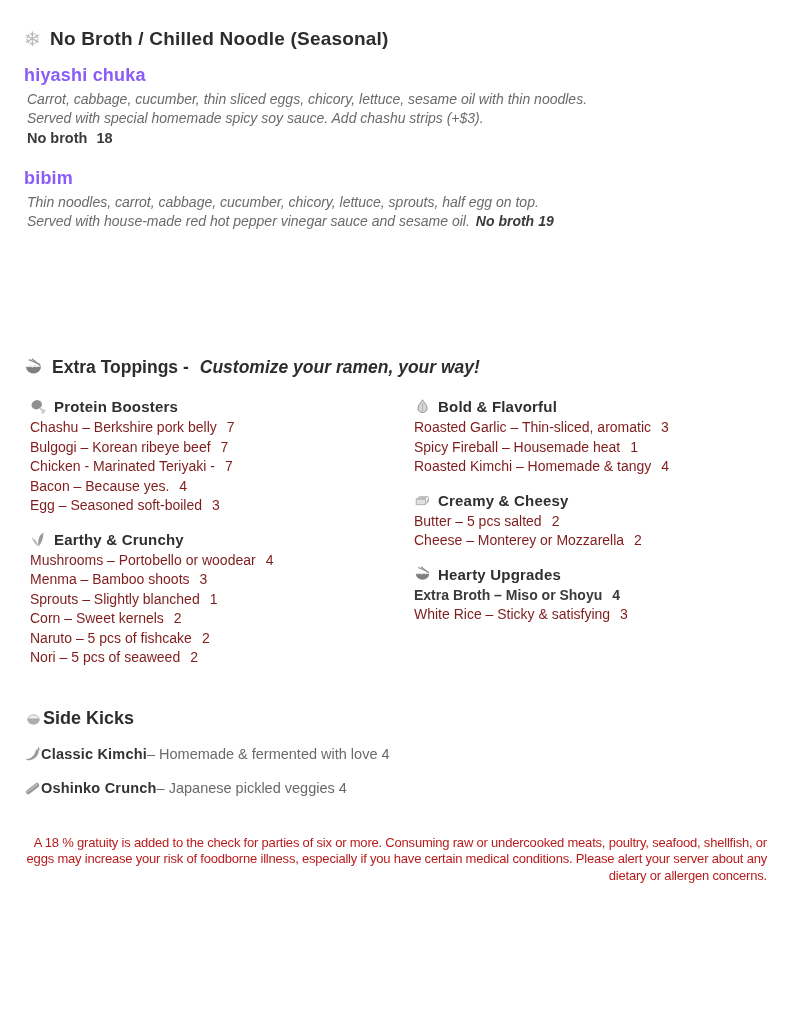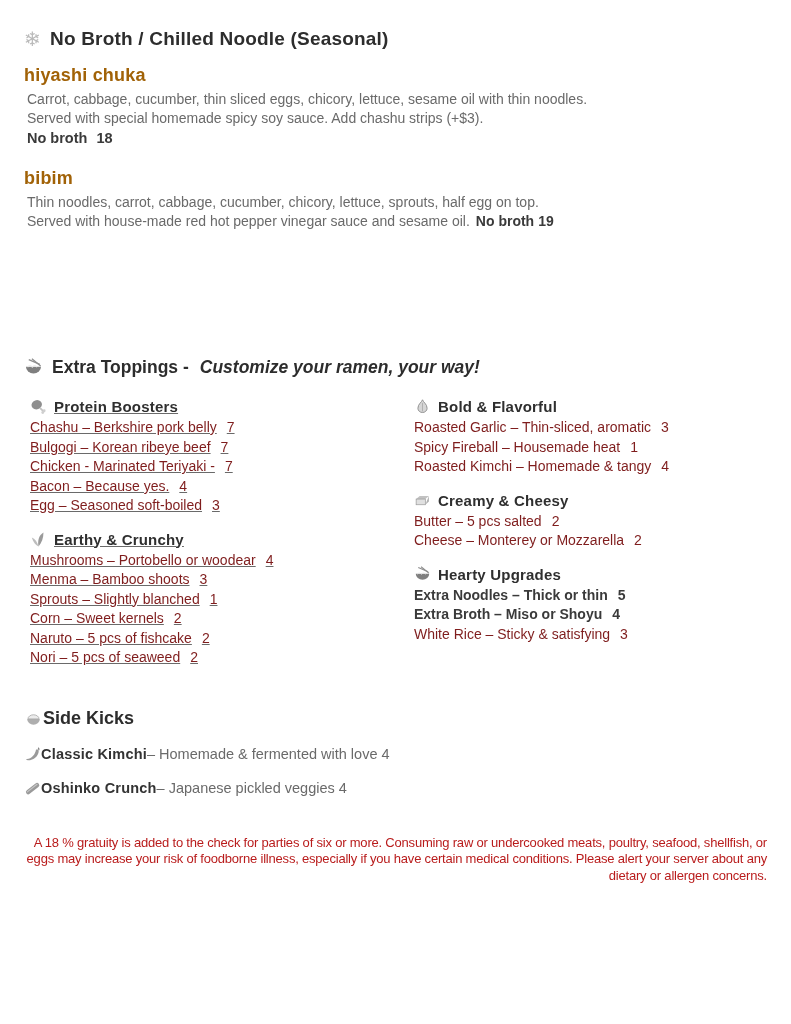--- a/index.html
+++ b/index.html
@@ -15,41 +15,41 @@
   
   .h1 {
     font-size:19px; font-weight:800; color:#2d2d2d;
     letter-spacing:.2px; display:flex; align-items:center; gap:9px;
   }
   .snowflake {
     font-family:"DejaVu Sans", sans-serif;
     color:#b9b9b9; font-size:20px; font-weight:400; line-height:1;
   }
   .dish { margin-top:15px; }
-  .dish-name { font-size:18px; font-weight:800; color:#a16207; letter-spacing:.2px; }
-  .desc { font-size:14px; line-height:19px; color:#6a6a6a; margin-top:4px; padding-left:3px; }
+  .dish-name { font-size:18px; font-weight:800; color:#8b5cf6; letter-spacing:.2px; }
+  .desc { font-size:14px; line-height:19px; color:#6a6a6a; margin-top:4px; padding-left:3px;font-style:italic; }
   .price-line { font-size:14.5px; font-weight:700; color:#3a3a3a; margin-top:2px; padding-left:3px; }
   .price-line .pl-price { margin-left:9px; }
   .inline-price { font-weight:800; color:#3a3a3a; margin-left:6px; white-space:nowrap; }
   .inline-price .pl-price { margin-left:4px; }
   .dish.second { margin-top:22px; }
 
   
   .toppings-head {
     margin-top:126px;
     font-size:17.5px; font-weight:800; color:#2d2d2d;
     display:flex; align-items:center; gap:9px;
   }
   .toppings-head .tagline { font-style:italic; margin-left:2px; }
   .icon { display:inline-flex; width:19px; height:19px; flex:0 0 auto; }
   .icon svg { width:100%; height:100%; }
   .icon.small { width:17px; height:17px; }
 
   .columns { display:flex; margin-top:20px; }
-  .col-left  { width:390px; padding-left:6px;text-decoration:underline; }
+  .col-left  { width:390px; padding-left:6px; }
   .col-right { width:351px; }
 
   .group { margin-top:0; }
   .group + .group { margin-top:15px; }
   .g-head { display:flex; align-items:center; gap:7px; margin-bottom:3px; }
   .g-title { font-size:15px; font-weight:800; color:#2f2f2f; letter-spacing:.2px; }
   .t-item { font-size:14px; line-height:19.5px; color:#7f1d1d; }
   .t-item .price { margin-left:10px; }
   .t-item.bold-item { font-weight:800; color:#3a3a3a; }
 
@@ -190,21 +190,20 @@
           <span class="icon small">
             <svg viewBox="0 0 24 24">
                 <line x1="6" y1="2" x2="20" y2="8" stroke="#8d8d8d" stroke-width="1.6"></line>
                 <line x1="10" y1="1" x2="21" y2="10" stroke="#8d8d8d" stroke-width="1.6"></line>
                 <path d="M2.5 11 h19 a9.5 8.5 0 0 1 -19 0z" fill="#7f7f7f"></path>
                 <path d="M4.5 11.5 c2-2 4-2 6 0 c2-2 4-2 6 0" stroke="#e8e8e8" fill="none" stroke-width="1.4"></path>
               </svg>
           </span>
           <span class="g-title">Hearty Upgrades</span>
         </div>
-        <div class="t-item bold-item"><span>Extra Noodles – Thick or thin</span><span class="price">5</span></div>
         <div class="t-item bold-item"><span>Extra Broth – Miso or Shoyu</span><span class="price">4</span></div>
         <div class="t-item"><span>White Rice – Sticky &amp; satisfying</span><span class="price">3</span></div>
       </div>
 
     </div>
   </div>
 
   <div class="sides">
     <div class="sides-head">
       <span class="icon">

